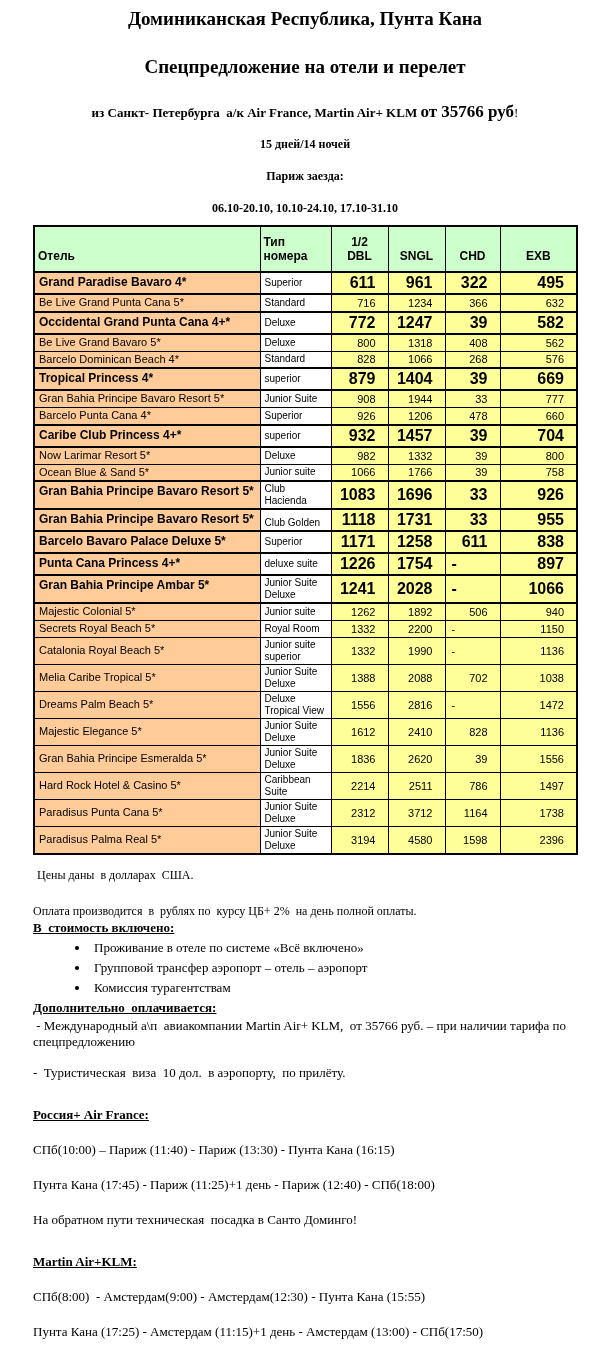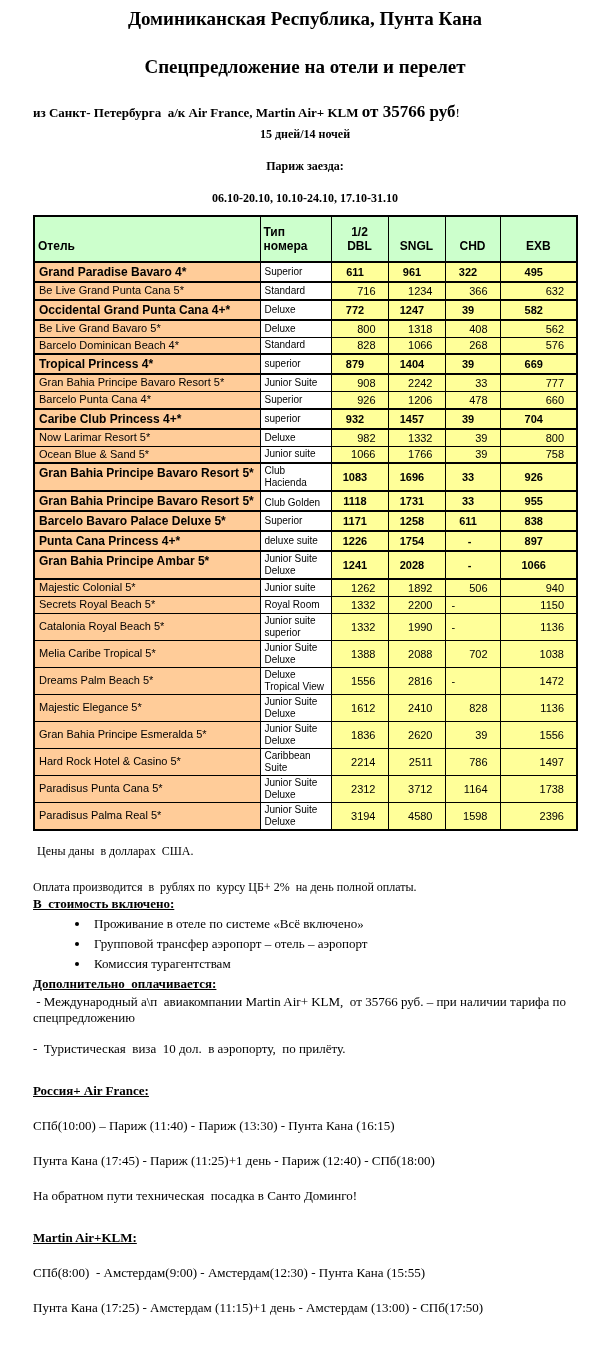--- a/index.html
+++ b/index.html
@@ -8,21 +8,21 @@
   .page {
     width: 605px;
     min-height: 1350px;
     padding: 4px 28px 12px 33px;
     font-family: "Liberation Serif", serif;
   }
 
   
   .title   { font-size: 19px; font-weight: bold; text-align: center; margin: 4px 0 26px; }
   .subtitle{ font-size: 19px; font-weight: bold; text-align: center; margin: 0 0 24px; }
-  .route   { text-align: left; font-weight: bold; font-size: 13px; margin: 0 0 5px; white-space: pre-wrap; }
+  .route   { text-align: center; font-weight: bold; font-size: 13px; margin: 0 0 15px; white-space: pre-wrap; }
   .route .price { font-size: 17px; }
   .route .suffix { font-weight: normal; font-size: 13px; }
   .center-bold { text-align: center; font-weight: bold; font-size: 12px; margin: 0 0 17px; }
   .dates { margin-bottom: 9px; }
 
   
   table.hotels {
     border-collapse: collapse;
     table-layout: fixed;
     width: 543px;
@@ -42,21 +42,21 @@
   thead th.col-hotel, thead th.col-room { text-align: left; }
   tbody tr { height: 17px; }
   tbody tr.bold-row { height: 19px; }
   td { padding: 1px 3px; }
   td.hotel { background: #FFCC99; font-size: 11px; line-height: 1.25; vertical-align: middle; padding-left: 4px; }
   td.room  { background: #ffffff; font-size: 10px; line-height: 1.2; vertical-align: middle; padding-left: 4px; }
   td.num   { background: #FFFF99; font-size: 11px; text-align: right; padding-right: 12px; vertical-align: middle; }
   td.num.dash { text-align: left; padding-left: 6px; }
   tr.bold-row td { border-top: 2px solid #000; border-bottom: 2px solid #000; }
   tr.bold-row td.hotel { font-weight: bold; font-size: 12px; vertical-align: top; padding-top: 2px; }
-  tr.bold-row td.num   { font-weight: bold; font-size: 11px; text-align: center; }
+  tr.bold-row td.num   { font-weight: bold; font-size: 16px; }
   tr.bold-row td.room  { font-weight: normal; }
 
   
   .note, .ulabel, .extra, .ftitle, .fline, .signature { white-space: pre-wrap; }
   .note.currency { font-size: 12px; margin: 13px 0 0 4px; }
   .note.payment  { font-size: 12px; margin: 21px 0 0; }
   .ulabel { font-size: 13px; font-weight: bold; text-decoration: underline; margin: 1px 0 1px; }
   ul.included { margin: 2px 0 3px; padding-left: 57px; font-size: 13px; }
   ul.included li { margin: 4px 0; padding-left: 4px; }
   .extra { font-size: 13px; margin: 2px 0 0; }
@@ -147,21 +147,21 @@
           <td class="room">superior</td>
           <td class="num">879</td>
           <td class="num">1404</td>
           <td class="num">39</td>
           <td class="num">669</td>
         </tr>
         <tr>
           <td class="hotel">Gran Bahia Principe Bavaro Resort 5*</td>
           <td class="room">Junior Suite</td>
           <td class="num">908</td>
-          <td class="num">2242</td>
+          <td class="num">1944</td>
           <td class="num">33</td>
           <td class="num">777</td>
         </tr>
         <tr>
           <td class="hotel">Barcelo Punta Cana 4*</td>
           <td class="room">Superior</td>
           <td class="num">926</td>
           <td class="num">1206</td>
           <td class="num">478</td>
           <td class="num">660</td>

